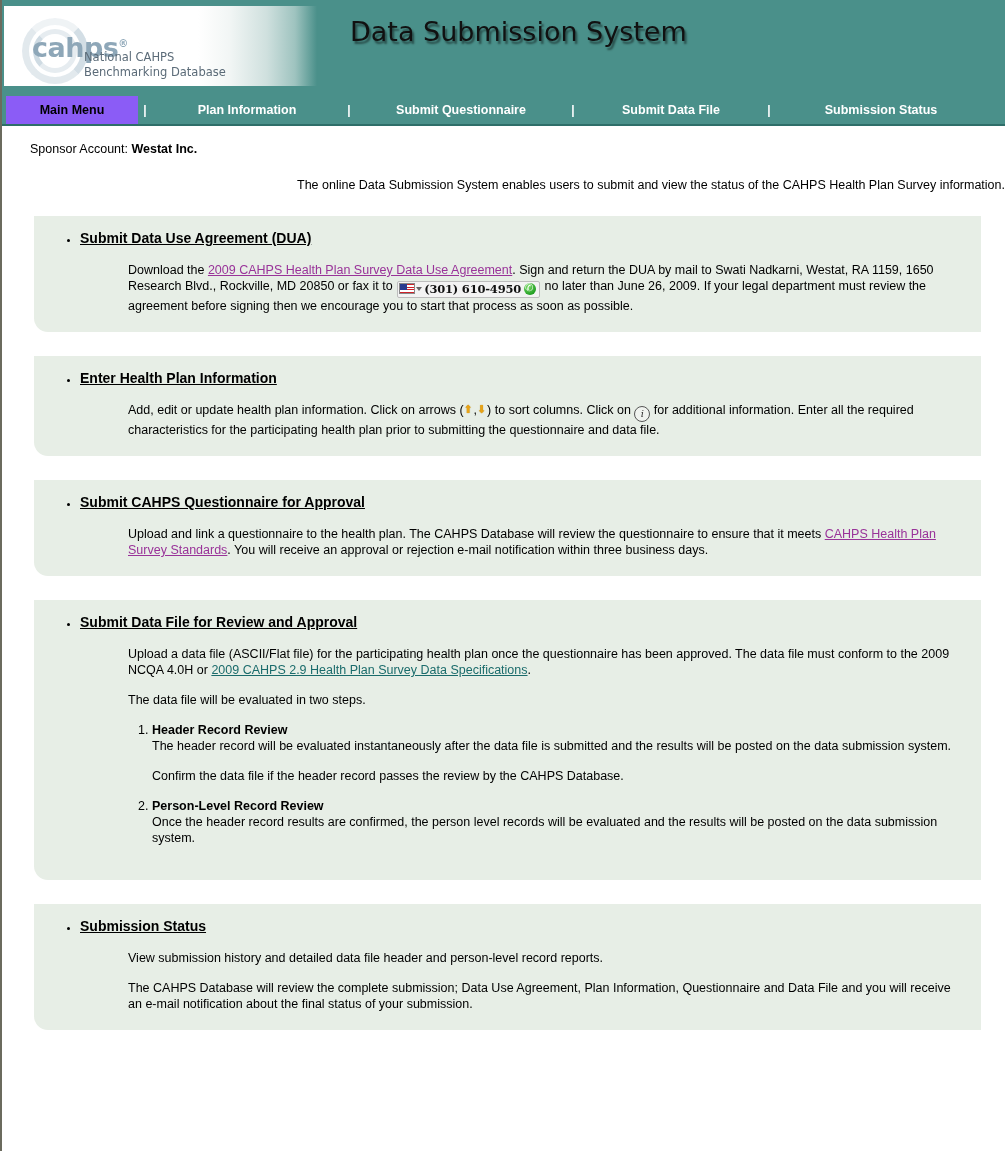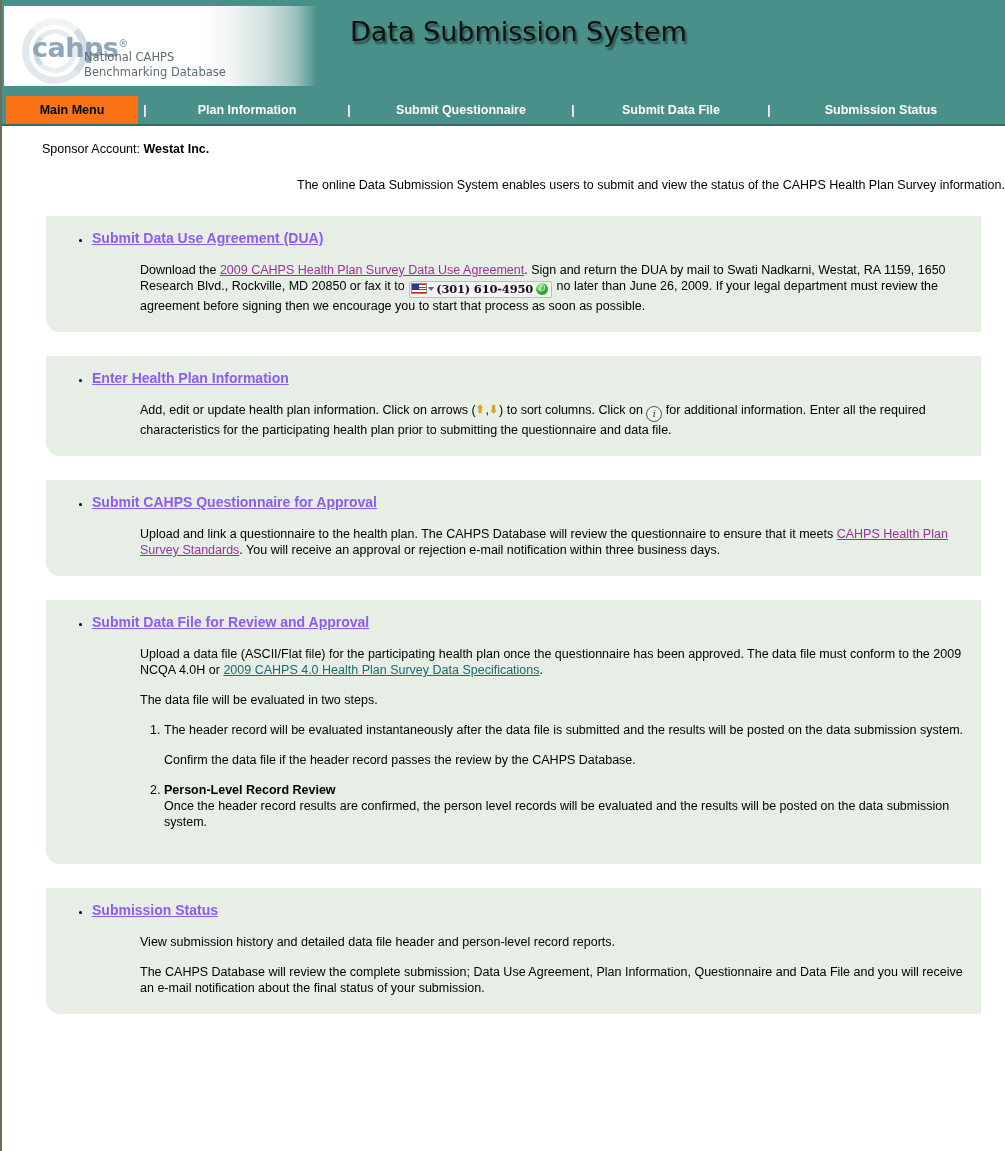--- a/index.html
+++ b/index.html
@@ -143,37 +143,37 @@
     align-items: center;
     justify-content: center;
     font-size: 12.5px;
     font-weight: bold;
     color: #ffffff;
     text-decoration: none;
     white-space: nowrap;
     padding: 0 10px;
   }
   .nav-item.active {
-    background: #f97316;
+    background: #8b5cf6;
     color: #000000;
   }
   .nav-sep {
     display: flex;
     align-items: center;
     color: #ffffff;
     font-size: 12px;
     font-weight: bold;
     width: 14px;
     justify-content: center;
   }
   .nav-spacer { flex: 1 1 auto; }
 
   
   .content {
-    padding: 0 0 0 16px;
+    padding: 0 0 0 4px;
   }
   .sponsor {
     margin: 16px 0 0 24px;
     font-size: 12.5px;
   }
   .sponsor b { font-weight: bold; }
   .intro {
     margin: 22px 0 0 24px;
     font-size: 12.5px;
     text-align: right;
@@ -188,21 +188,21 @@
   }
   .panel-bullet {
     margin: 0;
     padding-left: 32px;
     list-style: disc;
   }
   .panel-bullet > li::marker { font-size: 11px; }
   .panel-title {
     font-size: 14px;
     font-weight: bold;
-    color: #8b5cf6;
+    color: #000000;
     text-decoration: underline;
     cursor: pointer;
   }
   .panel-body {
     margin: 16px 0 0 80px;
     font-size: 12.5px;
     line-height: 16px;
   }
   .panel-body p { margin: 4px 0 14px 0; }
   .panel-body p:last-child { margin-bottom: 0; }
@@ -417,24 +417,25 @@
       </div>
     </div>
 
     <div class="panel">
       <ul class="panel-bullet">
         <li>
           <a href="#" class="panel-title">Submit Data File for Review and Approval</a>
         </li>
       </ul>
       <div class="panel-body">
-        <p><span>Upload a data file (ASCII/Flat file) for the participating health plan once the questionnaire has been approved. The data file must conform to the 2009 NCQA 4.0H or </span><a href="#" class="link-teal">2009 CAHPS 4.0 Health Plan Survey Data Specifications</a><span>.</span></p>
+        <p><span>Upload a data file (ASCII/Flat file) for the participating health plan once the questionnaire has been approved. The data file must conform to the 2009 NCQA 4.0H or </span><a href="#" class="link-teal">2009 CAHPS 2.9 Health Plan Survey Data Specifications</a><span>.</span></p>
         <p>The data file will be evaluated in two steps.</p>
         <ol class="steps">
           <li>
+            <span class="step-title">Header Record Review</span>
             <span class="step-text">The header record will be evaluated instantaneously after the data file is submitted and the results will be posted on the data submission system.</span>
             <span class="step-extra">Confirm the data file if the header record passes the review by the CAHPS Database.</span>
           </li>
           <li>
             <span class="step-title">Person-Level Record Review</span>
             <span class="step-text">Once the header record results are confirmed, the person level records will be evaluated and the results will be posted on the data submission system.</span>
           </li>
         </ol>
       </div>
     </div>

